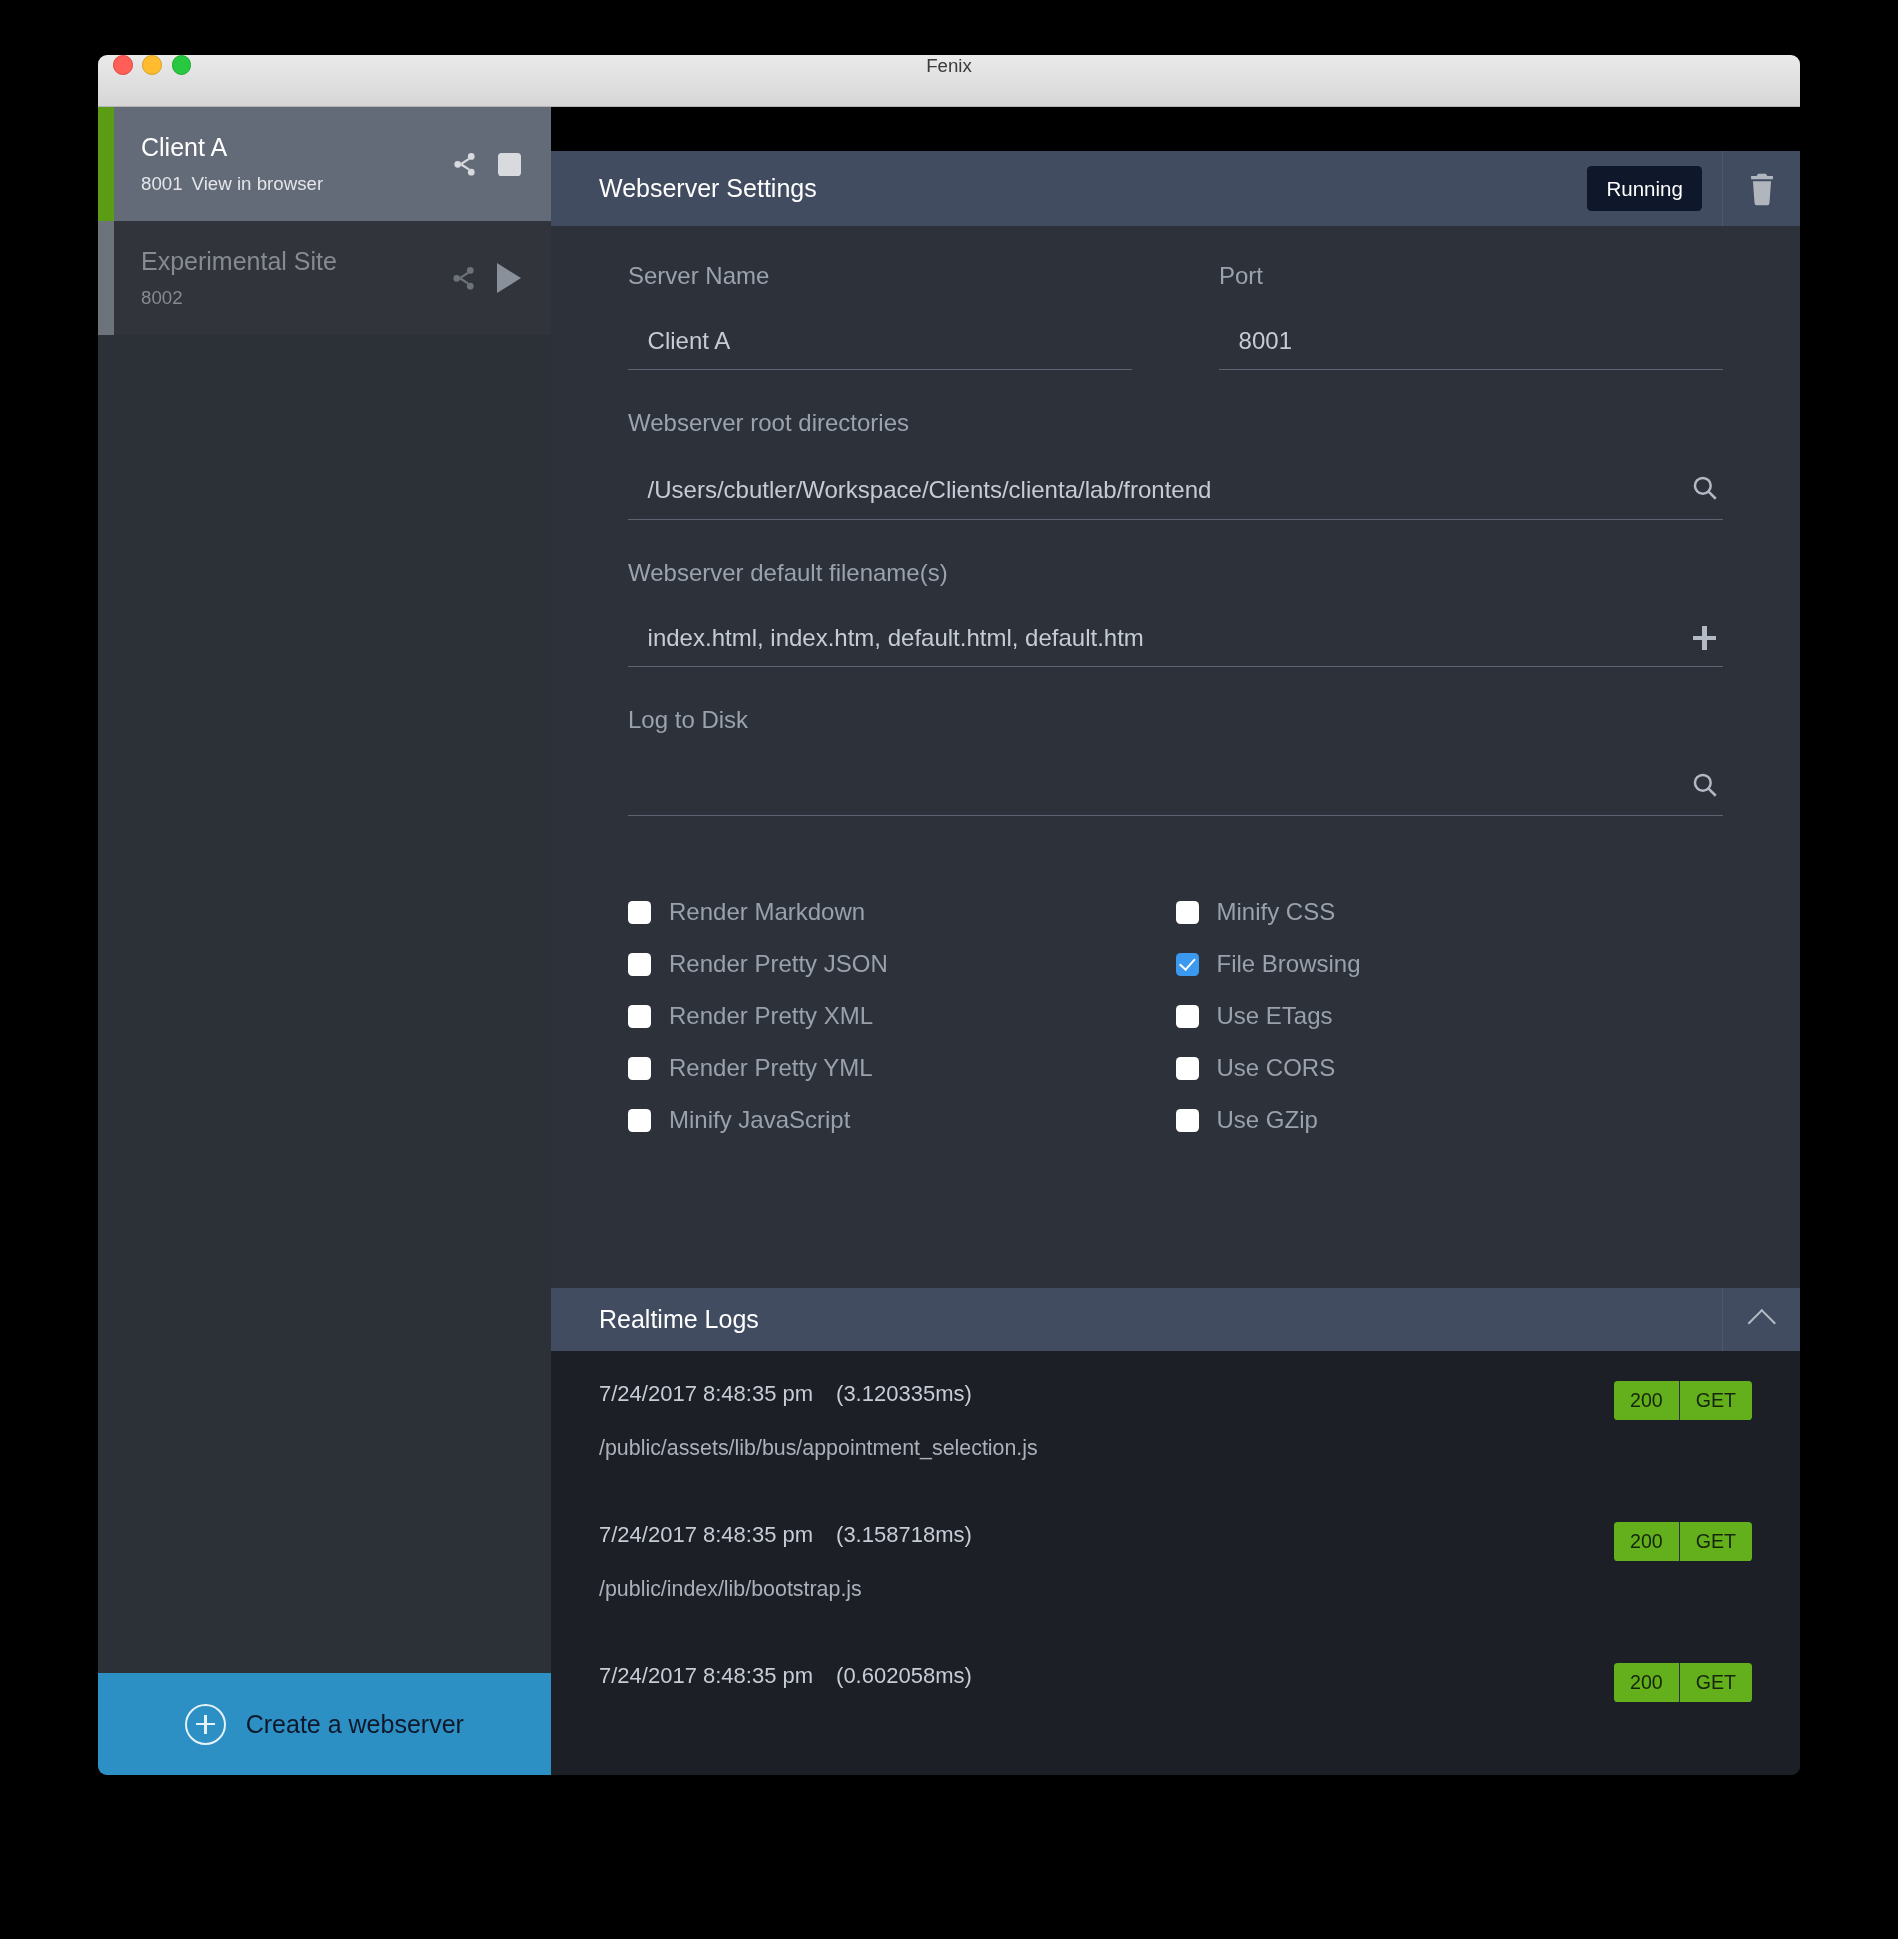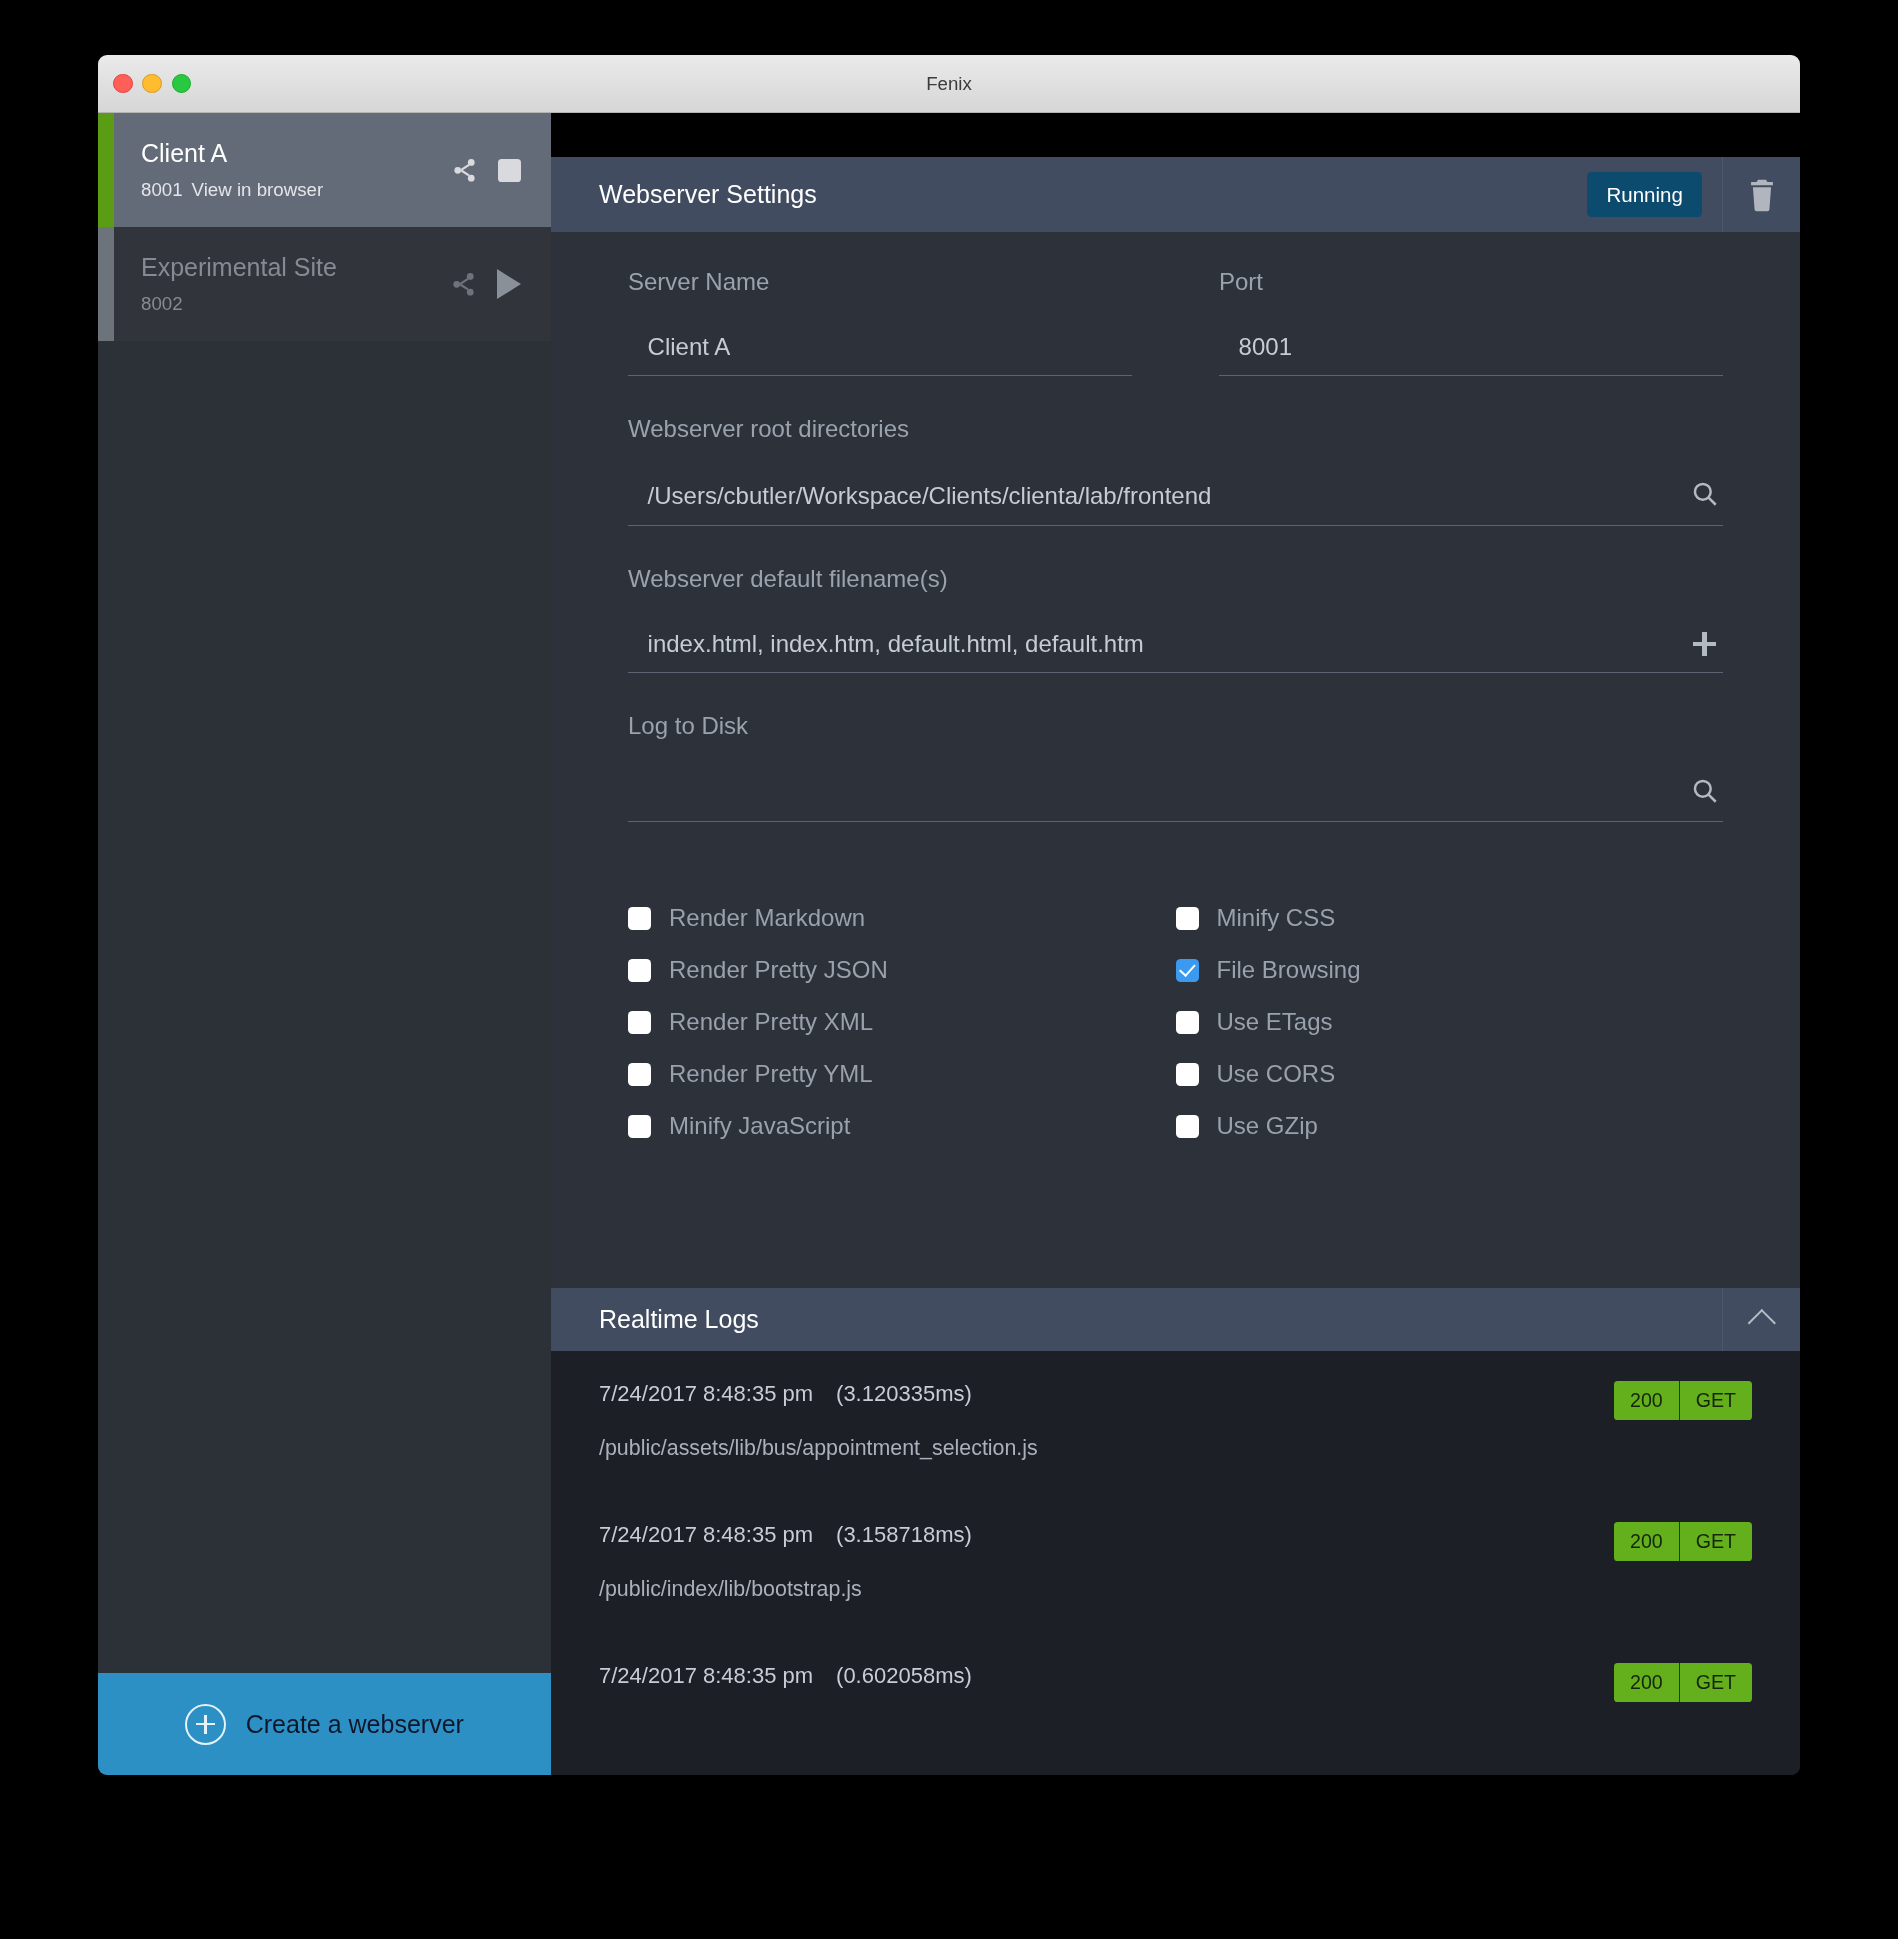--- a/index.html
+++ b/index.html
@@ -16,24 +16,24 @@
     width: 1702px; height: 1720px;
     border-radius: 9px;
     overflow: hidden;
     box-shadow: 0 9px 36px rgba(0,0,0,0.6);
     display: flex;
     flex-direction: column;
   }
 
   
   #titlebar {
-    height: 58px;
+    height: 52px;
     background: linear-gradient(#eaeaea, #d6d6d6);
     border-bottom: 0.9px solid #b4b4b4;
-    display: flex; align-items: center;
+    display: flex; 
     position: relative;
     flex: 0 0 auto;
   }
   .traffic-lights { display: flex; gap: 9.8px; padding-left: 15px; }
   .light { width: 19.6px; height: 19.6px; border-radius: 50%; }
   .light.red    { background: #ff5f57; border: 0.9px solid #e0443e; }
   .light.yellow { background: #febc2e; border: 0.9px solid #d79d22; }
   .light.green  { background: #28c840; border: 0.9px solid #1aab29; }
   #window-title {
     position: absolute; left: 0; right: 0; text-align: center;
@@ -129,21 +129,21 @@
     display: flex; align-items: stretch;
   }
   #main-title {
     flex: 1 1 auto;
     display: flex; align-items: center;
     padding-left: 48px;
     font-size: 25px; color: #ffffff;
   }
   #running-badge-wrap { display: flex; align-items: center; padding-right: 19.6px; }
   #running-badge {
-    background: #0c4a6e; color: #ffffff;
+    background: #0f172a; color: #ffffff;
     font-size: 20.5px;
     padding: 10.7px 19.6px;
     border-radius: 4.5px;
     cursor: pointer;
   }
   #delete-btn {
     flex: 0 0 78px;
     border-left: 0.9px solid #4e586c;
     display: flex; align-items: center; justify-content: center;
     cursor: pointer;

